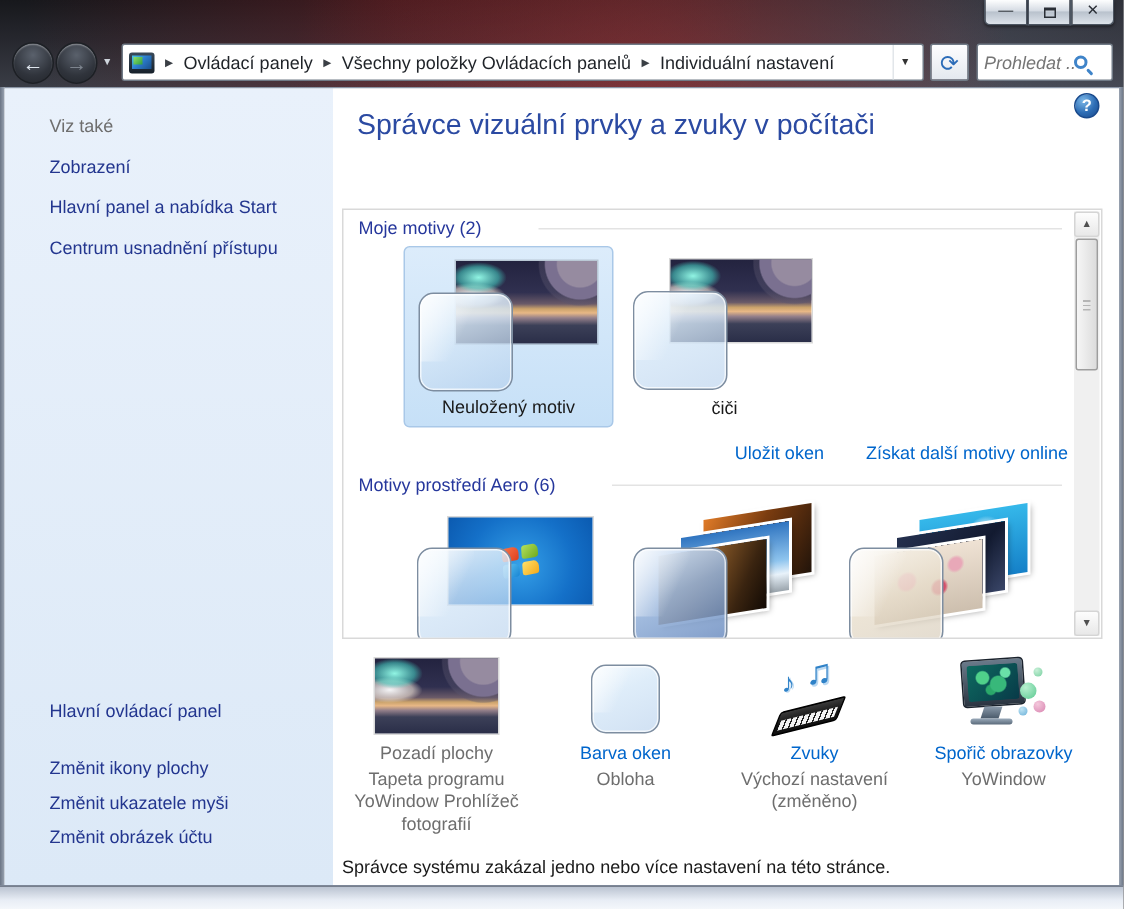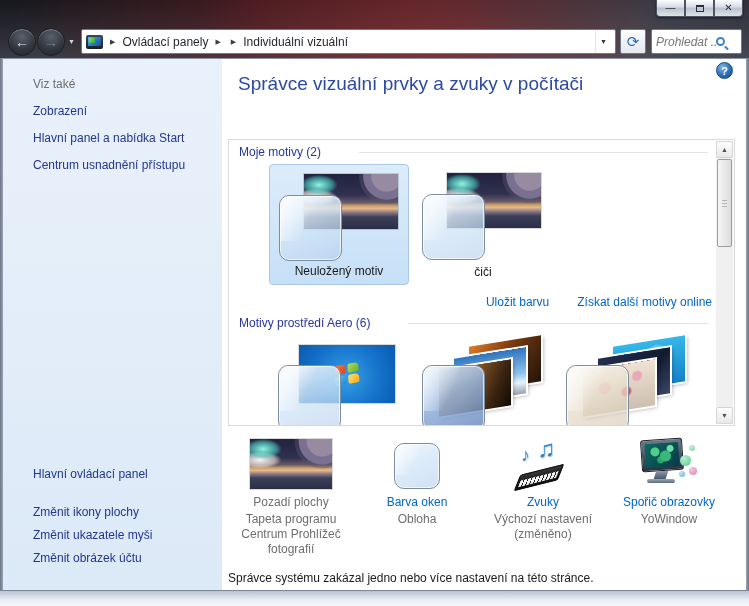--- a/index.html
+++ b/index.html
@@ -253,22 +253,23 @@
   <div class="navcircle nav-fwd">
       <span>→</span>
     </div>
   <div class="nav-chevron"><span>▼</span></div>
 
   <div class="addressbar">
     <span class="addr-icon"></span>
     <span class="crumb-sep">▶</span>
     <span class="crumb">Ovládací panely</span>
     <span class="crumb-sep">▶</span>
+    <span class="crumb">Všechny položky Ovládacích panelů</span>
     <span class="crumb-sep">▶</span>
-    <span class="crumb">Individuální vizuální</span>
+    <span class="crumb">Individuální nastavení</span>
     <span class="addr-spacer"></span>
     <span class="addr-drop">
         <span>▼</span>
       </span>
   </div>
 
   <div class="refresh-btn">
       <span>⟳</span>
     </div>
 
@@ -314,21 +315,21 @@
           <div class="tile-label">Neuložený motiv</div>
         </div>
         <div class="tile">
           <div class="wallpaper"></div>
           <div class="glass-square"></div>
           <div class="tile-label">čiči</div>
         </div>
       </div>
 
       <div class="links-row">
-        <span class="tlink">Uložit barvu</span>
+        <span class="tlink">Uložit oken</span>
         <span class="tlink">Získat další motivy online</span>
       </div>
 
       <div class="group-hd aero-hd">
         <span>Motivy prostředí Aero (6)</span>
         <span class="rule"></span>
       </div>
 
       <div class="tiles">
         <div class="tile">
@@ -371,21 +372,21 @@
       </div>
     </div>
 
     <div class="settings-row">
 
       <div class="setting">
         <div class="ico">
             <div class="wallpaper mini-wall"></div>
           </div>
         <div class="s-link disabled">Pozadí plochy</div>
-        <div class="s-sub">Tapeta programu Centrum Prohlížeč fotografií</div>
+        <div class="s-sub">Tapeta programu YoWindow Prohlížeč fotografií</div>
       </div>
 
       <div class="setting">
         <div class="ico">
             <div class="glass-square mini-glass"></div>
           </div>
         <div class="s-link">Barva oken</div>
         <div class="s-sub">Obloha</div>
       </div>
 

